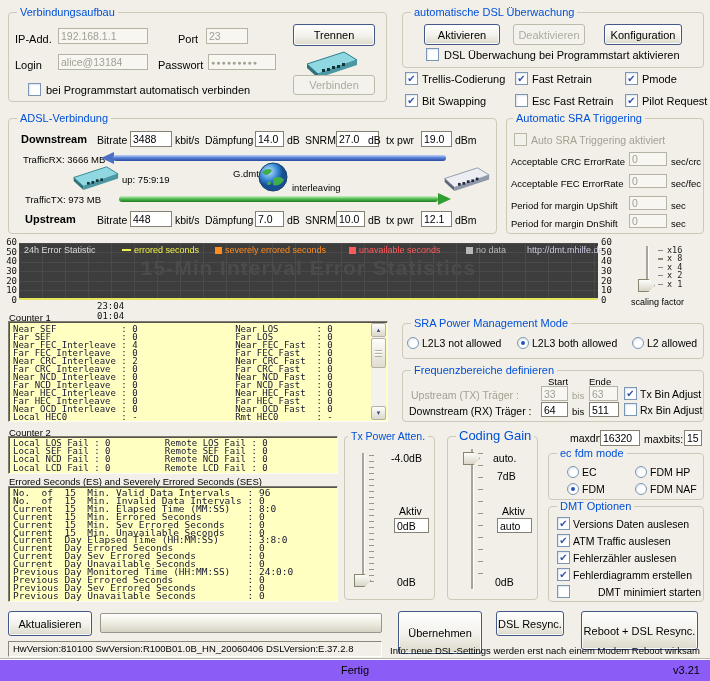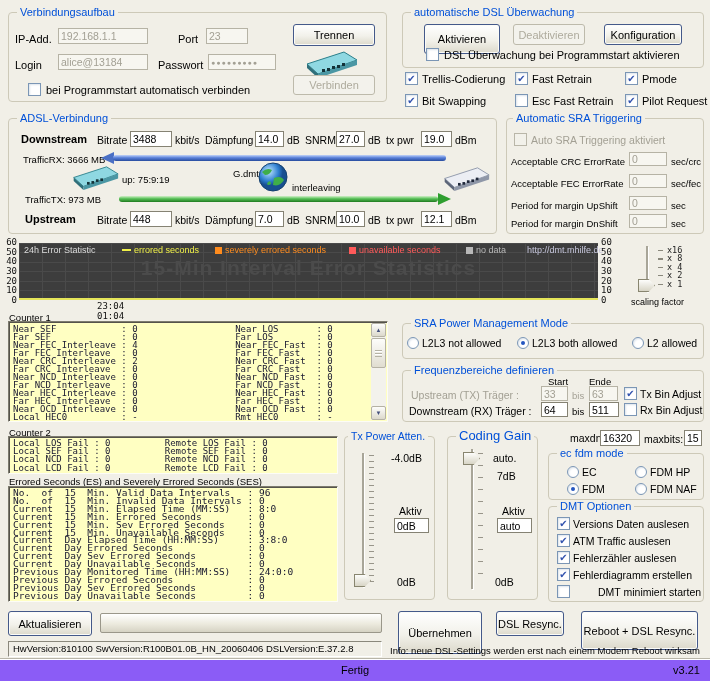--- a/index.html
+++ b/index.html
@@ -88,21 +88,21 @@
         <rect x="33" y="16" width="3" height="3" fill="#143238"></rect>
       <rect x="38" y="14" width="3" height="3" fill="#143238"></rect>
     </svg>
     <span class="cb" style="left:19px;top:70px;"></span>
     <span class="lbl" style="left:37px;top:71px;">bei Programmstart automatisch verbinden</span>
     <div class="btn off" style="left:284px;top:62px;width:82px;height:20px;">Verbinden</div>
   </div>
 
   <div class="grp" style="left:402px;top:12px;width:300px;height:54px;">
     <span class="gt">automatische DSL Überwachung</span>
-    <div class="btn" style="left:21px;top:11px;width:76px;height:30px;">Aktivieren</div>
+    <div class="btn" style="left:21px;top:11px;width:76px;height:21px;">Aktivieren</div>
     <div class="btn off" style="left:110px;top:11px;width:72px;height:21px;">Deaktivieren</div>
     <div class="btn" style="left:201px;top:11px;width:78px;height:21px;">Konfiguration</div>
     <span class="cb" style="left:23px;top:35px;"></span>
     <span class="lbl" style="left:41px;top:36px;">DSL Überwachung bei Programmstart aktivieren</span>
   </div>
 
   <span class="cb on" style="left:405px;top:72px;"></span>
   <span class="lbl" style="left:422px;top:73px;">Trellis-Codierung</span>
   <span class="cb on" style="left:405px;top:94px;"></span>
   <span class="lbl" style="left:422px;top:95px;">Bit Swapping</span>
@@ -118,21 +118,21 @@
   <div class="grp" style="left:8px;top:118px;width:487px;height:114px;">
     <span class="gt">ADSL-Verbindung</span>
     <span class="lbl bold" style="left:12px;top:14px;">Downstream</span>
     <span class="lbl s10" style="left:88px;top:15px;">Bitrate</span>
     <input class="fld" style="left: 121px; top: 12px; width: 42px;" value="3488">
     <span class="lbl s10" style="left:166px;top:15px;">kbit/s</span>
     <span class="lbl s10" style="left:196px;top:15px;">Dämpfung</span>
     <input class="fld" style="left: 246px; top: 12px; width: 29px;" value="14.0">
     <span class="lbl s10" style="left:278px;top:15px;">dB</span>
     <span class="lbl s10" style="left:296px;top:15px;">SNRM</span>
-    <input class="fld" style="left: 327px; top: 12px; width: 29px;" value="27.0">
+    <input class="fld" style="left: 327px; top: 12px; width: 43px;" value="27.0">
     <span class="lbl s10" style="left:359px;top:15px;">dB</span>
     <span class="lbl s10" style="left:377px;top:15px;">tx pwr</span>
     <input class="fld" style="left: 412px; top: 12px; width: 31px;" value="19.0">
     <span class="lbl s10" style="left:446px;top:15px;">dBm</span>
 
     <span class="lbl s95" style="left:14px;top:34px;">TrafficRX: 3666 MB</span>
     <div class="abs" style="left:92px;top:33px;width:0;height:0;border-top:6px solid transparent;border-bottom:6px solid transparent;border-right:13px solid #4a6fc4;"></div>
     <div class="abs" style="left:104px;top:36px;width:333px;height:6px;border-radius:3px;background:linear-gradient(#c3d4f8,#5b82da 45%,#274b9e);"></div>
 
     <svg class="abs" style="left:62px;top:45px;" width="48" height="27" viewBox="0 0 54 30">

